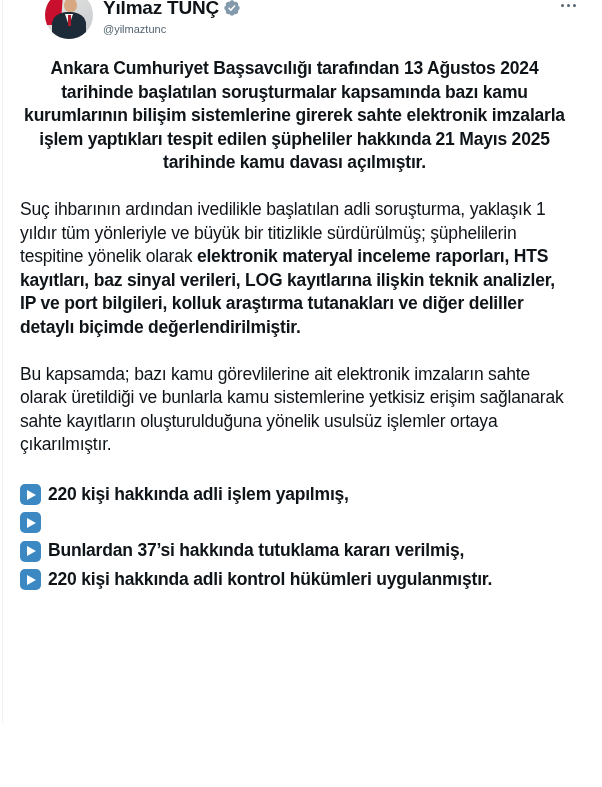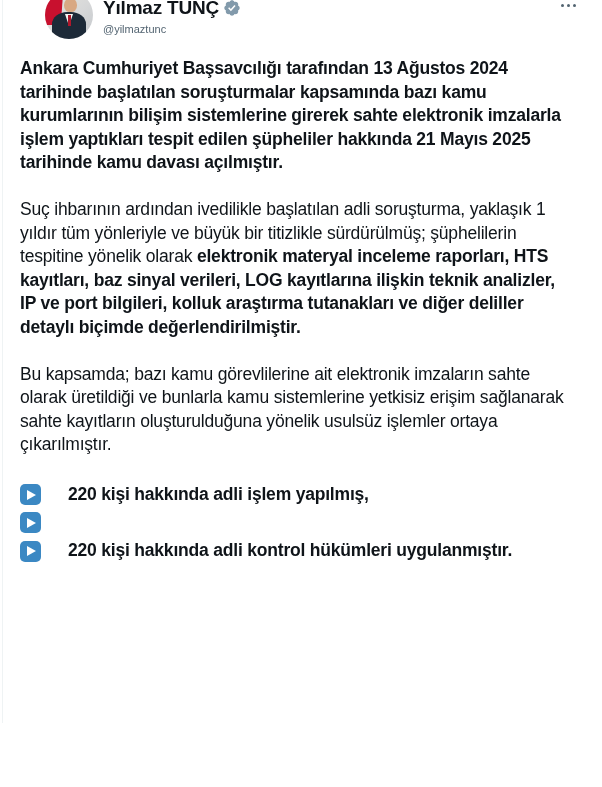--- a/index.html
+++ b/index.html
@@ -65,28 +65,27 @@
     cursor:pointer;padding:2px;
   }
   .more .dot{width:3px;height:3px;border-radius:50%;background:#536471;}
   
   .body{
     padding:13px 33px 0 17px;
     font-size:17.5px;line-height:23.5px;letter-spacing:-0.2px;
     color:#0f1419;
   }
   .body p{margin:0 0 23.5px 0;}
-  .bold{font-weight:700;}
+  .bold{font-weight:700;text-align:center;}
   
   .bullets{margin-top:24px;}
   .bullet{
     display:flex;align-items:center;
     height:28.3px;
     font-weight:700;
-    gap:20px;
   }
   .play-icon{
     flex:0 0 auto;
     width:21px;height:21px;border-radius:5px;
     background:#3b88c3;
     display:inline-flex;align-items:center;justify-content:center;
     margin-right:7px;
   }
   .play-icon .tri{
     width:0;height:0;
@@ -147,20 +146,26 @@
           </span>
         <span class="bullet-text">220 kişi hakkında adli işlem yapılmış,</span>
       </div>
 
       <div class="bullet">
         <span class="play-icon">
             <span class="tri"></span>
           </span>
       </div>
 
+      <div class="bullet">
+        <span class="play-icon">
+            <span class="tri"></span>
+          </span>
+        <span class="bullet-text">Bunlardan 37’si hakkında tutuklama kararı verilmiş,</span>
+      </div>
 
       <div class="bullet">
         <span class="play-icon">
             <span class="tri"></span>
           </span>
         <span class="bullet-text">220 kişi hakkında adli kontrol hükümleri uygulanmıştır.</span>
       </div>
 
     </div>
 

